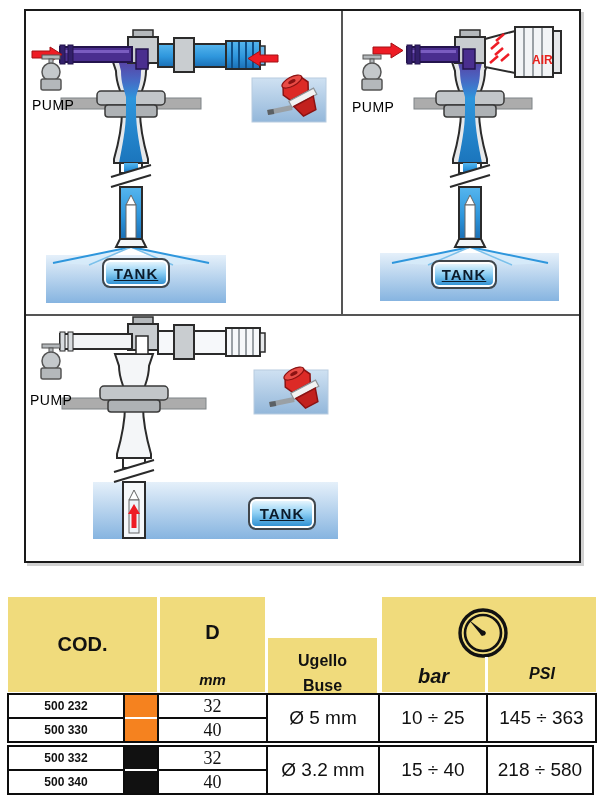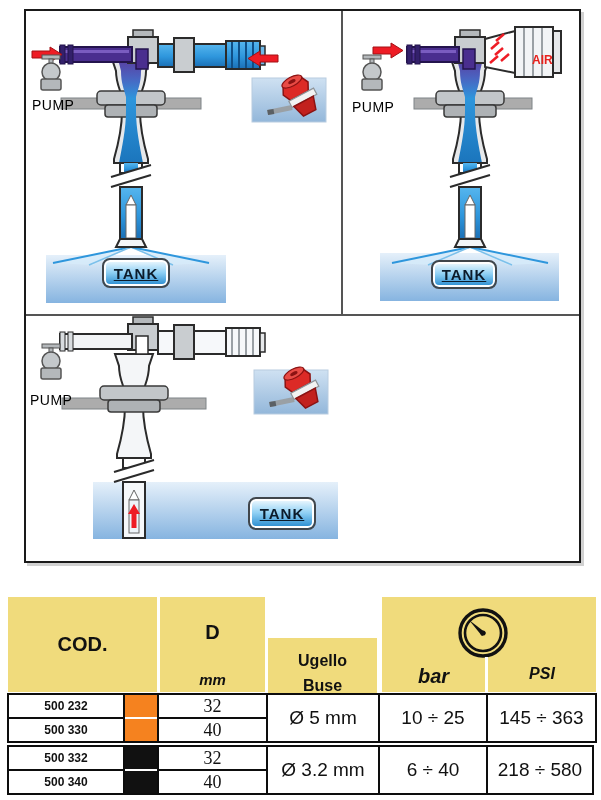--- a/index.html
+++ b/index.html
@@ -328,15 +328,15 @@
   <div class="cell merged-cell" style="left:486px;top:693px;width:111px;height:50px;">145 ÷ 363</div>
 
   <div class="cell cod-cell" style="left:7px;top:745px;width:118px;height:26px;">500 332</div>
   <div class="cell cod-cell" style="left:7px;top:769px;width:118px;height:26px;">500 340</div>
   <div class="swatch" style="left: 123px; top: 745px; width: 36px; height: 50px; background: rgb(17, 17, 17);">
     <div class="midline"></div>
   </div>
   <div class="cell val-cell" style="left:157px;top:745px;width:111px;height:26px;">32</div>
   <div class="cell val-cell" style="left:157px;top:769px;width:111px;height:26px;">40</div>
   <div class="cell merged-cell" style="left:266px;top:745px;width:114px;height:50px;">Ø 3.2 mm</div>
-  <div class="cell merged-cell" style="left:378px;top:745px;width:110px;height:50px;">6 ÷ 40</div>
+  <div class="cell merged-cell" style="left:378px;top:745px;width:110px;height:50px;">15 ÷ 40</div>
   <div class="cell merged-cell" style="left:486px;top:745px;width:108px;height:50px;">218 ÷ 580</div>
 </div>
 
 </body></html>

